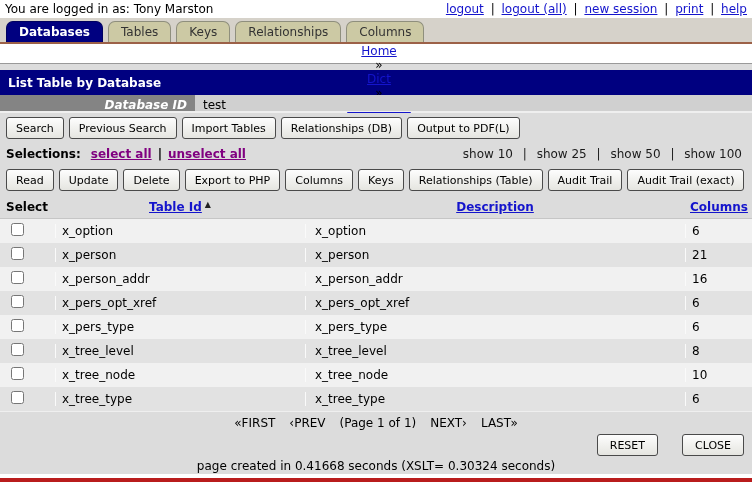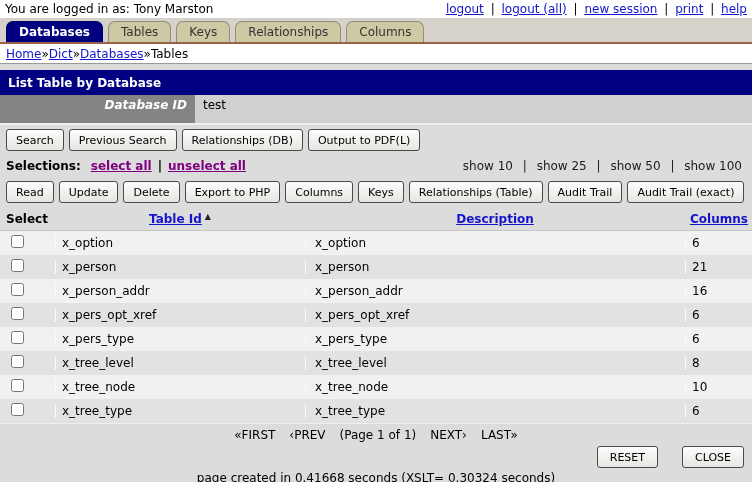--- a/index.html
+++ b/index.html
@@ -16,30 +16,30 @@
   .topbar { height: 18px; background: #fff; display: flex; justify-content: space-between; align-items: center; padding: 0 5px; }
   .toplinks a { color: #1414CC; text-decoration: underline; }
   .toplinks .sep { color: #000; margin: 0 3px; }
 
   
   .tabbar { height: 26px; background: #D6D2CA; display: flex; align-items: flex-end; padding-left: 6px; border-bottom: 2px solid #9C6148; }
   .tab { margin-right: 5px; padding: 3px 12px 3px; border: 1px solid #8F8F7D; border-bottom: none; border-radius: 7px 7px 0 0; background: #CCC9A4; color: #333; }
   .tab.active { background: #000080; color: #fff; font-weight: bold; border-color: #000060; }
 
   
-  .breadcrumb { height: 20px; background: #fff; display: flex; align-items: center; padding-left: 6px; border-bottom: 1px solid #999; }
+  .breadcrumb { height: 20px; background: #fff; display: flex; align-items: center; padding-left: 6px; border-bottom: 1px solid #999; flex-direction: column; }
   .breadcrumb a { color: #1414CC; text-decoration: underline; }
   .breadcrumb .sep { color: #000; }
   .gap { height: 6px; background: #DCDCDC; }
 
   
   .titlebar { height: 25px; background: #000080; color: #fff; font-weight: bold; font-size: 12px; display: flex; align-items: center; padding-left: 8px; }
 
   
-  .dbrow { height: 28px; display: flex; }
+  .dbrow { height: 16px; display: flex; }
   .dblabel { width: 195px; background: #848484; color: #fff; font-style: italic; font-weight: bold; text-align: right; padding-right: 8px; line-height: 20px; }
   .dbvalue { flex: 1; background: #D0D0D0; padding-left: 8px; line-height: 20px; }
   .wsep { height: 2px; background: #EFEFEF; }
 
   
   .toolbar { height: 30px; background: #DCDCDC; display: flex; align-items: center; gap: 5px; padding-left: 6px; white-space: nowrap; }
   button {
     font-family: inherit; font-size: 11px; color: #000;
     background: linear-gradient(#FDFDFD, #E5E5E0);
     border: 1px solid #4A4A4A; border-radius: 3px;
@@ -126,20 +126,21 @@
   <div class="dbrow">
     <div class="dblabel">Database ID</div>
     <div class="dbvalue">test</div>
   </div>
 
   <div class="wsep"></div>
 
   <div class="toolbar">
     <button>Search</button>
     <button>Previous Search</button>
+    <button>Import Tables</button>
     <button>Relationships (DB)</button>
     <button>Output to PDF(L)</button>
   </div>
 
   <div class="selections">
     <span class="sel-label">Selections:</span>
     <a class="sel-link">select all</a>
     <span class="sel-sep">|</span>
     <a class="sel-link">unselect all</a>
     <span class="show-opts">

